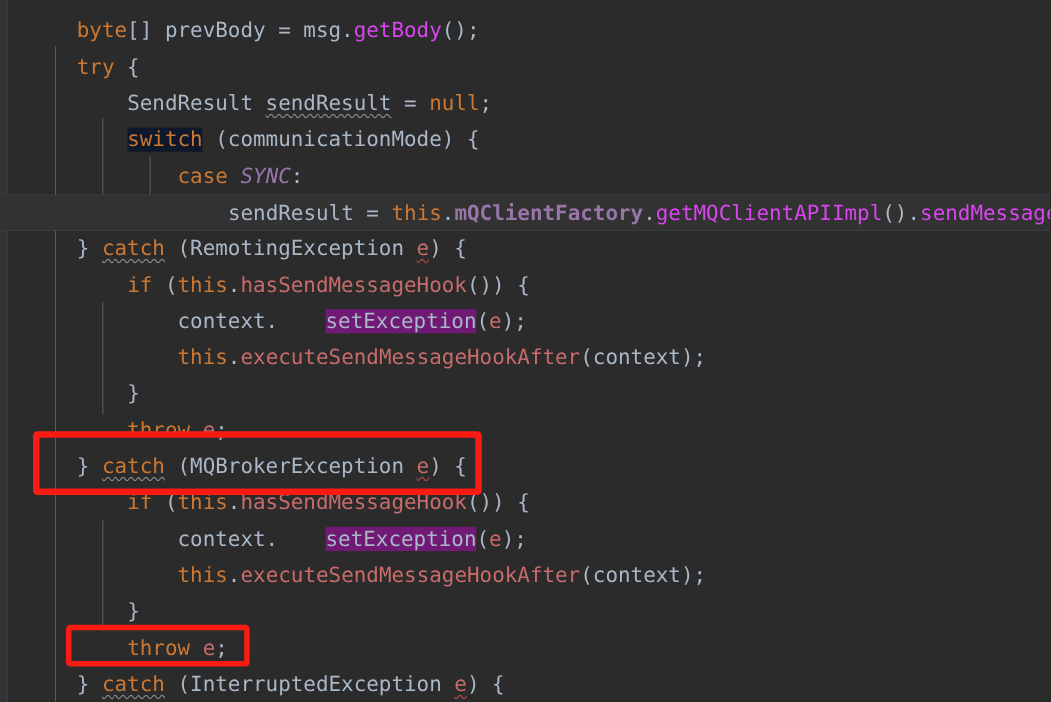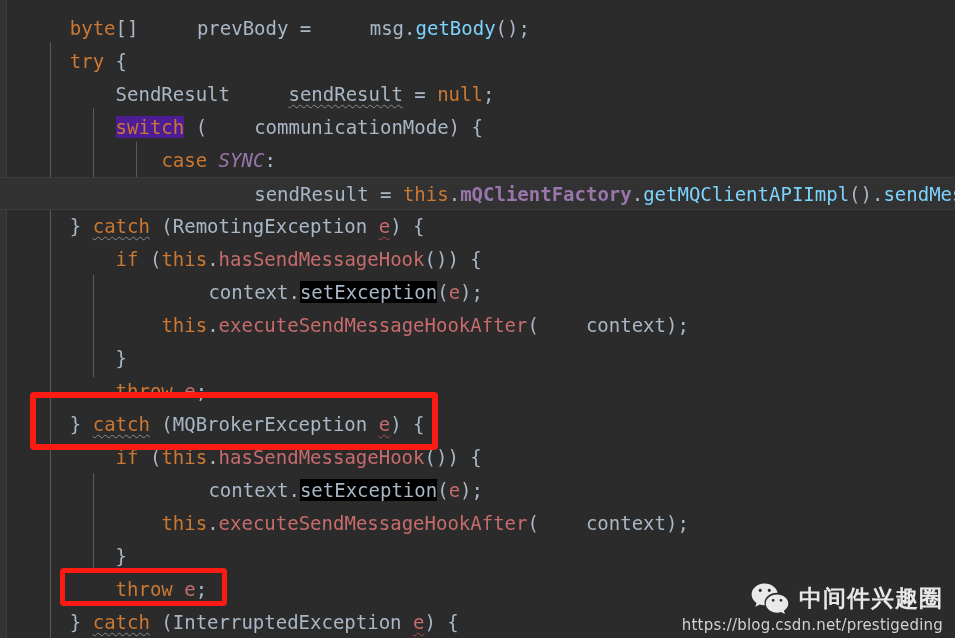--- a/index.html
+++ b/index.html
@@ -57,28 +57,28 @@
     white-space: pre;
   }
   .line.caret-line {
     background: #323232;
     border-top: 1px solid #3a3d3f;
     border-bottom: 1px solid #3a3d3f;
   }
 
   
   .kw      { color: #cc7832; }           
-  .kw-hl   { color: #cc7832; background: #4c1d95; }  
+  .kw-hl   { color: #cc7832; background: #0f172a; }  
   .plain   { color: #a9b7c6; }
-  .ident   { color: #a9b7c6; margin-left: 47px; }
+  .ident   { color: #a9b7c6; }
   .field   { color: #9876aa; font-weight: bold; }
   .enumc   { color: #9876aa; font-style: italic; margin-top: 47px; }
-  .method  { color: #7dd3fc; }
+  .method  { color: #d946ef; }
   .methodr { color: #c76b6b; }
-  .methodh { color: #a9b7c6; background: #000000; }
+  .methodh { color: #a9b7c6; background: #701a75; margin-left: 43px; }
   .cls     { color: #a9b7c6; }
 
   
   .wavy {
     text-decoration: underline;
     text-decoration-style: wavy;
     text-decoration-color: #8c8c8c;
     text-decoration-thickness: 1px;
     text-underline-offset: 3px;
   }
@@ -142,26 +142,14 @@
   <div class="indent-guide" style="left:93px; top:108px; height:100px;"></div>
   <div class="indent-guide" style="left:136px; top:142px; height:66px;"></div>
   <div class="indent-guide" style="left:93px; top:275px; height:102px;"></div>
   <div class="indent-guide" style="left:93px; top:473px; height:100px;"></div>
 
   <div class="code" id="code-layer"><div class="line" style="top: 12px; padding-left: 69.8px;"><span class="kw">byte</span><span class="plain">[] </span><span class="ident">prevBody</span><span class="plain"> = </span><span class="ident">msg</span><span class="plain">.</span><span class="method">getBody</span><span class="plain">();</span></div><div class="line" style="top: 45px; padding-left: 69.8px;"><span class="kw">try</span><span class="plain"> {</span></div><div class="line" style="top: 78px; padding-left: 115.6px;"><span class="cls">SendResult</span><span class="plain"> </span><span class="ident wavy">sendResult</span><span class="plain"> = </span><span class="kw">null</span><span class="plain">;</span></div><div class="line" style="top: 111px; padding-left: 115.6px;"><span class="kw-hl">switch</span><span class="plain"> (</span><span class="ident">communicationMode</span><span class="plain">) {</span></div><div class="line" style="top: 144px; padding-left: 161.4px;"><span class="kw">case</span><span class="plain"> </span><span class="enumc">SYNC</span><span class="plain">:</span></div><div class="line caret-line" style="top: 177px; padding-left: 207.2px;"><span class="ident">sendResult</span><span class="plain"> = </span><span class="kw">this</span><span class="plain">.</span><span class="field">mQClientFactory</span><span class="plain">.</span><span class="method">getMQClientAPIImpl</span><span class="plain">().</span><span class="method">sendMessage</span></div><div class="line" style="top: 210px; padding-left: 69.8px;"><span class="plain">} </span><span class="kw wavy">catch</span><span class="plain"> (</span><span class="cls">RemotingException</span><span class="plain"> </span><span class="methodr wavy-red">e</span><span class="plain">) {</span></div><div class="line" style="top: 243px; padding-left: 115.6px;"><span class="kw">if</span><span class="plain"> (</span><span class="kw">this</span><span class="plain">.</span><span class="methodr">hasSendMessageHook</span><span class="plain">()) {</span></div><div class="line" style="top: 276px; padding-left: 161.4px;"><span class="ident">context</span><span class="plain">.</span><span class="methodh">setException</span><span class="plain">(</span><span class="methodr">e</span><span class="plain">);</span></div><div class="line" style="top: 309px; padding-left: 161.4px;"><span class="kw">this</span><span class="plain">.</span><span class="methodr">executeSendMessageHookAfter</span><span class="plain">(</span><span class="ident">context</span><span class="plain">);</span></div><div class="line" style="top: 342px; padding-left: 115.6px;"><span class="plain">}</span></div><div class="line" style="top: 375px; padding-left: 115.6px;"><span class="kw">throw</span><span class="plain"> </span><span class="methodr">e</span><span class="plain">;</span></div><div class="line" style="top: 408px; padding-left: 69.8px;"><span class="plain">} </span><span class="kw wavy">catch</span><span class="plain"> (</span><span class="cls">MQBrokerException</span><span class="plain"> </span><span class="methodr wavy-red">e</span><span class="plain">) {</span></div><div class="line" style="top: 441px; padding-left: 115.6px;"><span class="kw">if</span><span class="plain"> (</span><span class="kw">this</span><span class="plain">.</span><span class="methodr">hasSendMessageHook</span><span class="plain">()) {</span></div><div class="line" style="top: 474px; padding-left: 161.4px;"><span class="ident">context</span><span class="plain">.</span><span class="methodh">setException</span><span class="plain">(</span><span class="methodr">e</span><span class="plain">);</span></div><div class="line" style="top: 507px; padding-left: 161.4px;"><span class="kw">this</span><span class="plain">.</span><span class="methodr">executeSendMessageHookAfter</span><span class="plain">(</span><span class="ident">context</span><span class="plain">);</span></div><div class="line" style="top: 540px; padding-left: 115.6px;"><span class="plain">}</span></div><div class="line" style="top: 573px; padding-left: 115.6px;"><span class="kw">throw</span><span class="plain"> </span><span class="methodr">e</span><span class="plain">;</span></div><div class="line" style="top: 606px; padding-left: 69.8px;"><span class="plain">} </span><span class="kw wavy">catch</span><span class="plain"> (</span><span class="cls">InterruptedException</span><span class="plain"> </span><span class="methodr wavy-red">e</span><span class="plain">) {</span></div></div>
 
   <div class="annot-box" id="annot-0" style="left: 30px; top: 392px; width: 408px; height: 58px; border-color: rgb(251, 27, 19);"></div>
   <div class="annot-box thin" id="annot-1" style="left: 60px; top: 568px; width: 167px; height: 38px; border-color: rgb(251, 27, 19);"></div>
 
-  <div class="watermark">
-    <div class="wm-row">
-      <span>
-        <svg class="wechat-logo" viewBox="0 0 50 40" xmlns="http://www.w3.org/2000/svg">
-          <path fill="#e9e9e9" d="M18.5 2C9.4 2 2 8.1 2 15.6c0 4.3 2.4 8.1 6.2 10.6L6.6 31l5.6-3a21 21 0 0 0 6.3 1c-.3-1-.4-2-.4-3 0-7 6.9-12.7 15.4-12.7l1 .03C33 7.3 26.5 2 18.5 2zm-5.7 6.4a2 2 0 1 1 0 4 2 2 0 0 1 0-4zm11.3 0a2 2 0 1 1 0 4 2 2 0 0 1 0-4z"></path>
-          <path fill="#e9e9e9" d="M33.8 15.5c-7.8 0-14.1 5.1-14.1 11.4 0 6.3 6.3 11.4 14.1 11.4 1.8 0 3.5-.3 5.1-.8l4.8 2.6-1.3-4.1c3.3-2.1 5.5-5.4 5.5-9.1 0-6.3-6.3-11.4-14.1-11.4zm-4.9 5.6a1.8 1.8 0 1 1 0 3.6 1.8 1.8 0 0 1 0-3.6zm9.8 0a1.8 1.8 0 1 1 0 3.6 1.8 1.8 0 0 1 0-3.6z"></path>
-        </svg>
-      </span>
-      <span class="wm-title">中间件兴趣圈</span>
-    </div>
-    <div class="wm-url">https://blog.csdn.net/prestigeding</div>
-  </div>
 
 </div>
 
 </body></html>

